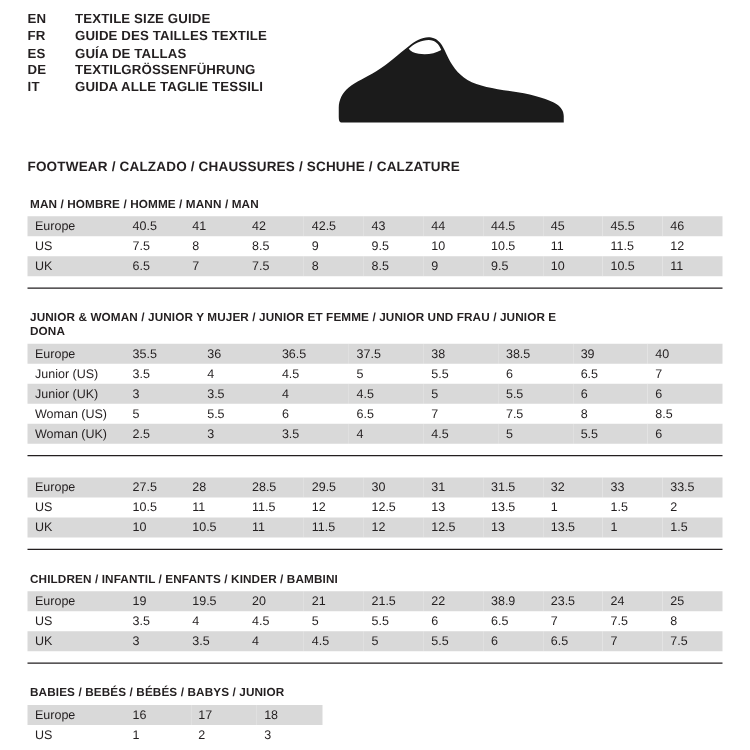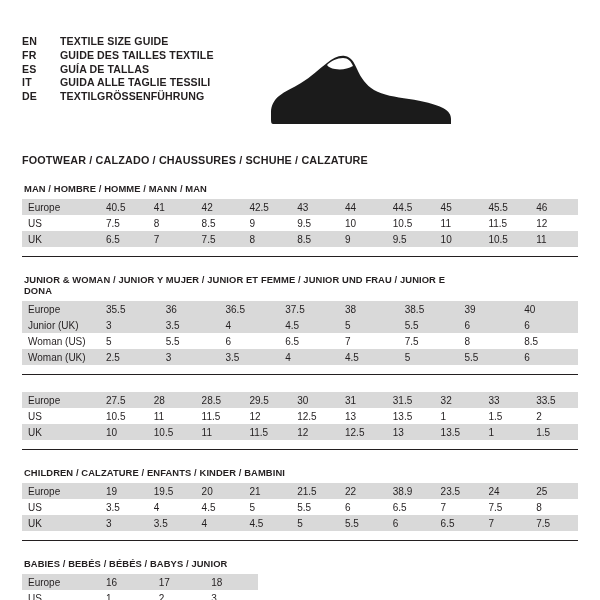--- a/index.html
+++ b/index.html
@@ -12,21 +12,21 @@
     background: #ffffff;
     font-family: "Liberation Sans", sans-serif;
     color: #231f20;
     overflow: hidden;
   }
   .page {
     position: relative;
     width: 481px;
     height: 600px;
     box-sizing: border-box;
-    padding: 36px 22px 0 22px;
+    padding: 10px 22px 0 22px;
   }
 
   
   .header {
     position: relative;
     height: 104px;
   }
   .lang-table {
     border-collapse: collapse;
     font-size: 10.6px;
@@ -117,26 +117,26 @@
         </tr>
         <tr>
           <td class="lang-code">FR</td>
           <td class="lang-name">GUIDE DES TAILLES TEXTILE</td>
         </tr>
         <tr>
           <td class="lang-code">ES</td>
           <td class="lang-name">GUÍA DE TALLAS</td>
         </tr>
         <tr>
+          <td class="lang-code">DE</td>
+          <td class="lang-name">TEXTILGRÖSSENFÜHRUNG</td>
+        </tr>
+        <tr>
           <td class="lang-code">IT</td>
           <td class="lang-name">GUIDA ALLE TAGLIE TESSILI</td>
-        </tr>
-        <tr>
-          <td class="lang-code">DE</td>
-          <td class="lang-name">TEXTILGRÖSSENFÜHRUNG</td>
         </tr>
       </tbody>
     </table>
 
     <div class="shoe-wrap">
       <svg viewBox="0 0 190 78" width="190" height="78" aria-hidden="true">
         <path fill="#1b1b1b" d="M6 60 C6 54 9 48 14 44 C20 39 28 36 36 31 C46 25 54 17 62 11 C68 6 74 3 80 4 C86 5 89 10 92 17 C96 26 101 33 109 38 C118 43 130 45 144 47 C158 49 170 52 178 56 C184 59 186 63 186 67 L186 72 L8 72 C6 72 6 69 6 66 Z"></path>
         <path fill="#ffffff" d="M62 13 C66 9 72 6 78 6 C83 6 86 9 88 14 C83 17 76 18 70 17 C66 16.4 63.5 15 62 13 Z"></path>
       </svg>
     </div>
@@ -199,20 +199,31 @@
         <tr class="shade">
           <td class="rowlabel">Europe</td>
           <td>35.5</td>
           <td>36</td>
           <td>36.5</td>
           <td>37.5</td>
           <td>38</td>
           <td>38.5</td>
           <td>39</td>
           <td>40</td>
+        </tr>
+        <tr>
+          <td class="rowlabel">Junior (US)</td>
+          <td>3.5</td>
+          <td>4</td>
+          <td>4.5</td>
+          <td>5</td>
+          <td>5.5</td>
+          <td>6</td>
+          <td>6.5</td>
+          <td>7</td>
         </tr>
         <tr class="shade">
           <td class="rowlabel">Junior (UK)</td>
           <td>3</td>
           <td>3.5</td>
           <td>4</td>
           <td>4.5</td>
           <td>5</td>
           <td>5.5</td>
           <td>6</td>
@@ -286,21 +297,21 @@
           <td>13.5</td>
           <td>1</td>
           <td>1.5</td>
         </tr>
       </tbody>
     </table>
     <div class="divider"></div>
   </div>
 
   <div class="block">
-    <div class="block-title">CHILDREN / CALZATURE / ENFANTS / KINDER / BAMBINI</div>
+    <div class="block-title">CHILDREN / INFANTIL / ENFANTS / KINDER / BAMBINI</div>
     <table class="size">
       <tbody>
         <tr class="shade">
           <td class="rowlabel">Europe</td>
           <td>19</td>
           <td>19.5</td>
           <td>20</td>
           <td>21</td>
           <td>21.5</td>
           <td>22</td>

